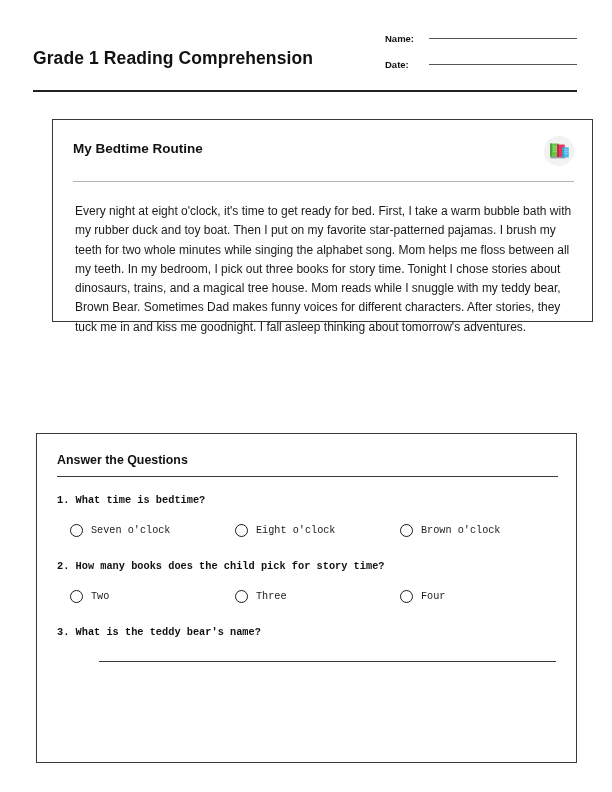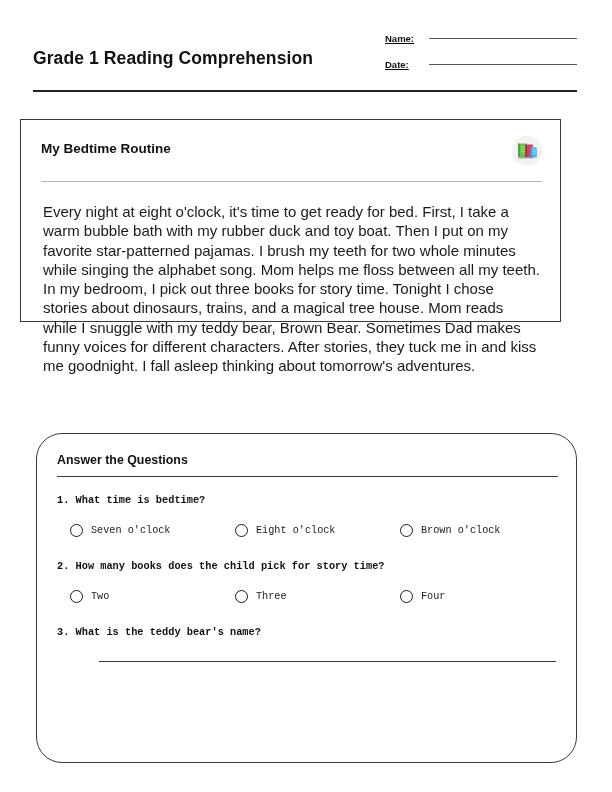--- a/index.html
+++ b/index.html
@@ -33,21 +33,20 @@
     color: #111111;
     letter-spacing: 0.1px;
     margin: 0;
     padding-top: 20px;
     white-space: nowrap;
     text-align: center;
   }
   .meta-block {
     width: 192px;
     padding-top: 5px;
-    text-decoration: underline;
   }
   .meta-row {
     display: flex;
     align-items: baseline;
     height: 26px;
   }
   .meta-label {
     font-size: 9.5px;
     font-weight: bold;
     color: #111111;
@@ -72,31 +71,30 @@
   }
 
   
   .card {
     position: absolute;
     box-sizing: border-box;
     background: #ffffff;
     border: 1.1px solid #3a3a3a;
   }
   .story-card {
-    left: 20px;
+    left: 52px;
     top: 119px;
     width: 541px;
     height: 203px;
   }
   .questions-card {
     left: 36px;
     top: 433px;
     width: 541px;
     height: 330px;
-    border-radius: 26px;
   }
 
   
   .story-head {
     position: absolute;
     left: 20px;
     top: 22px;
     right: 18px;
     height: 34px;
     display: flex;
@@ -128,21 +126,21 @@
     top: 61px;
     width: 501px;
     height: 0;
     border-bottom: 1.3px solid #b4b4b4;
   }
   .story-text {
     position: absolute;
     left: 22px;
     top: 82px;
     width: 497px;
-    font-size: 15px;
+    font-size: 12px;
     line-height: 19.3px;
     color: #1a1a1a;
     text-align: left;
     margin: 0;
   }
 
   
   .questions-title {
     position: absolute;
     left: 20px;

